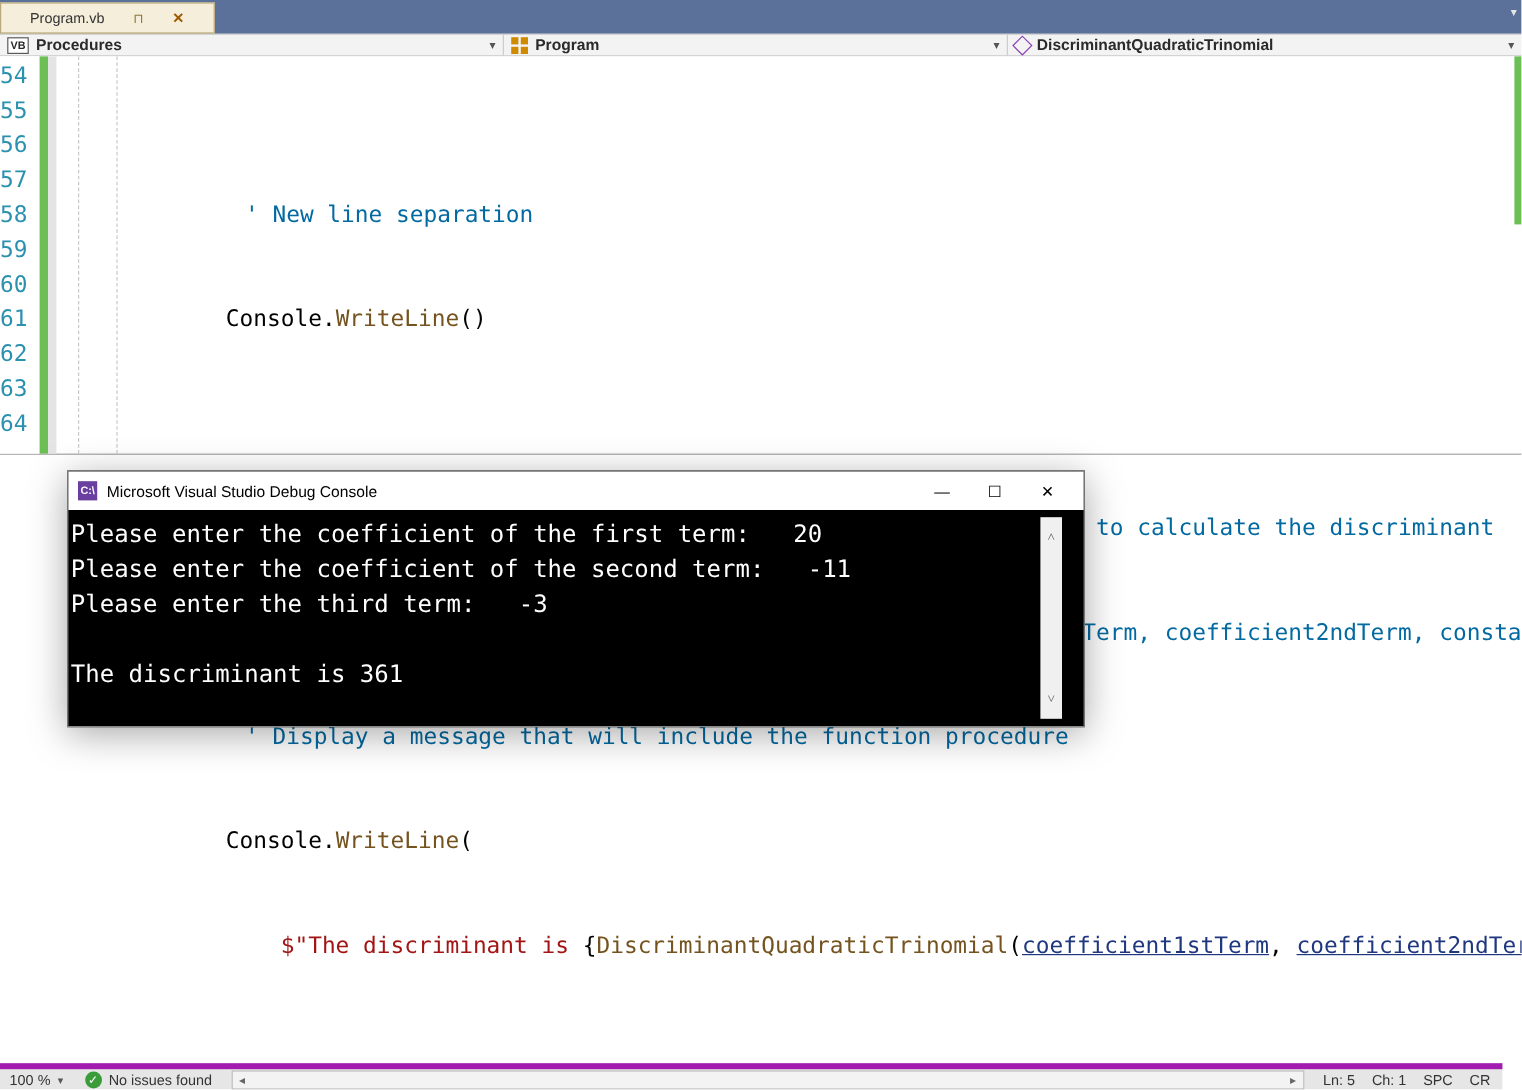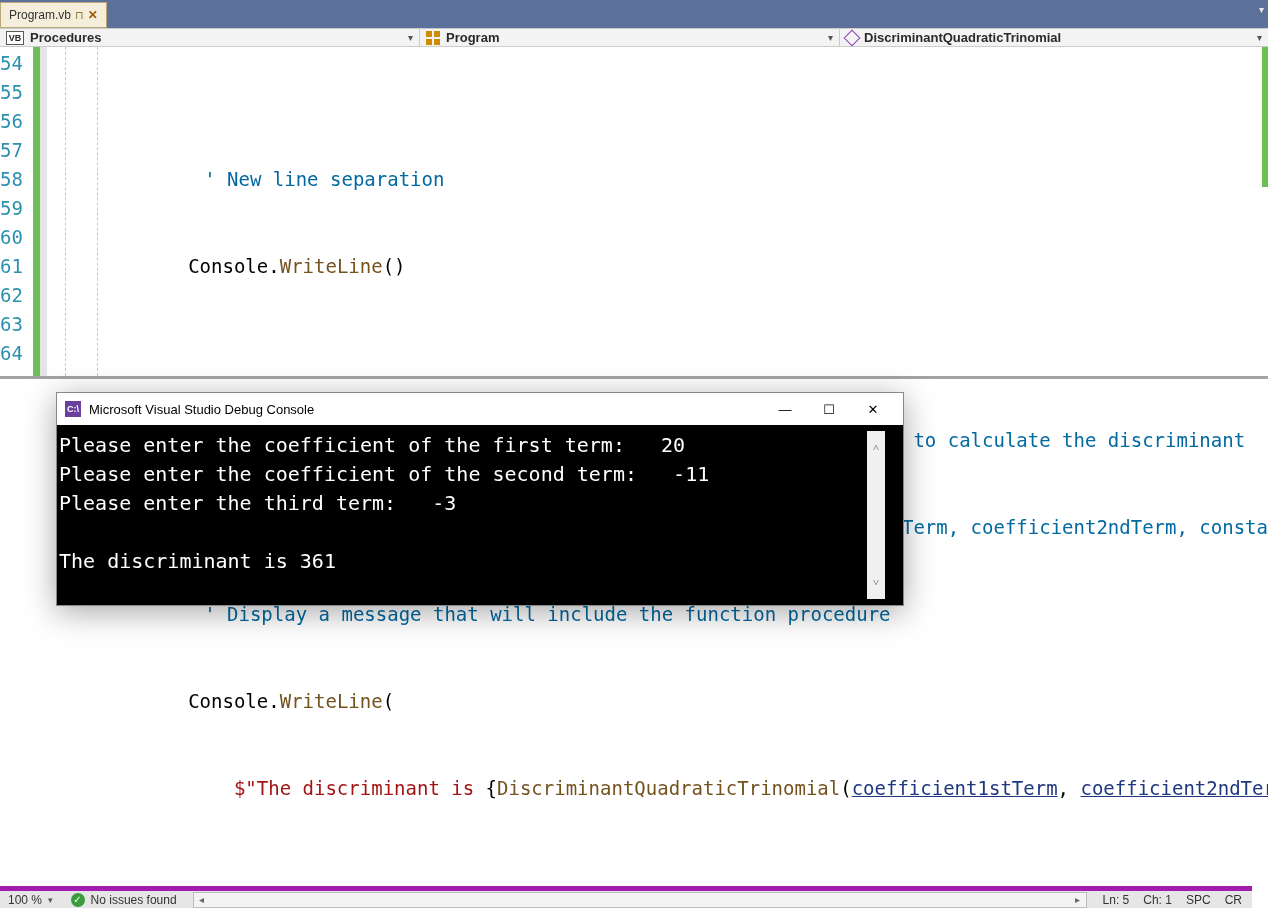--- a/index.html
+++ b/index.html
@@ -20,24 +20,24 @@
     display: flex;
     align-items: flex-end;
     position: relative;
   }
   .tab {
     height: 26px;
     background: #f5eedb;
     border: 1px solid #b9a97a;
     display: flex;
     align-items: center;
-    padding: 0 8px;
+    padding: 0 24px;
     font-size: 12px;
     color: #333;
-    gap: 4px;
+    gap: 24px;
   }
   .tab .pin { color: #8a7a3a; font-size: 11px; }
   .tab .close { color: #a05a00; font-size: 12px; font-weight: bold; cursor: pointer; }
   .tab-strip-corner {
     position: absolute;
     right: 4px;
     top: 4px;
     color: #e6e6e6;
     font-size: 10px;
   }
@@ -100,21 +100,21 @@
   .nav-text { font-weight: 600; color: #2a2a2a; }
 
   
   .editor {
     height: 332px;
     display: flex;
     font-family: Consolas, monospace;
     font-size: 19px;
     line-height: 29px;
     background: #fff;
-    border-bottom: 3px solid #a3a3a3;
+    border-bottom: 1px solid #a3a3a3;
     position: relative;
   }
   .right-marker {
     position: absolute;
     right: 0;
     top: 0;
     width: 6px;
     height: 140px;
     background: #6bbf55;
   }

